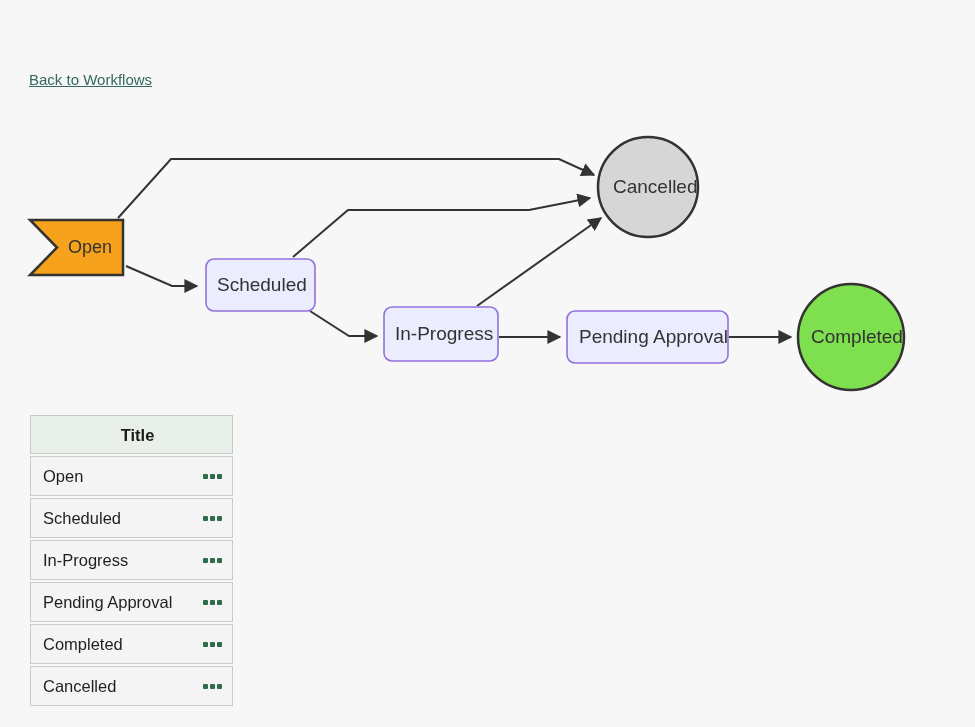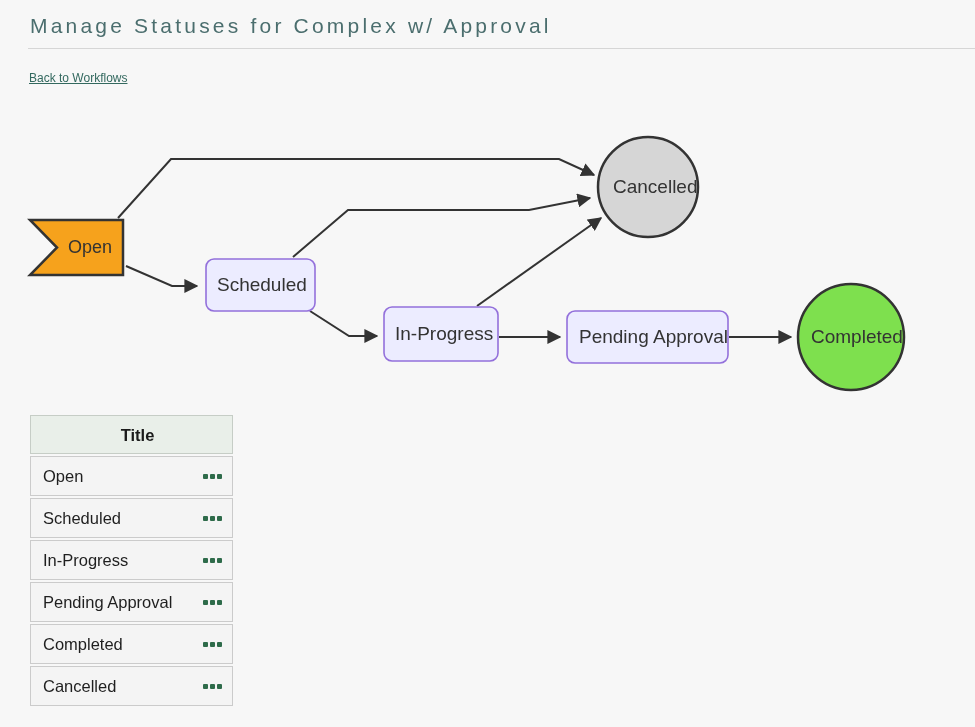--- a/index.html
+++ b/index.html
@@ -20,21 +20,21 @@
     font-size: 21px; font-weight: 500;
     letter-spacing: 3.2px;
     color: #4b6e6e;
   }
   .title-rule {
     border: none; border-top: 1px solid #d6d6d6;
     margin: 10px 0 0 28px;
   }
   .back-link {
     position: absolute; top: 71px; left: 29px;
-    font-size: 12px; color: #33695f;
+    font-size: 15px; color: #33695f;
     text-decoration: underline; cursor: pointer;
   }
 
   
   .diagram-svg { position: absolute; top: 0; left: 0; z-index: 1; }
   .node-label {
     position: absolute; z-index: 2;
     font-size: 19px; color: #333;
     white-space: nowrap; overflow: hidden;
   }
@@ -70,24 +70,20 @@
   .dots-menu i {
     width: 5px; height: 5px; border-radius: 1px;
     background: #2e6b4a; display: inline-block;
   }
 </style>
 </head>
 <body>
 
 <div class="page">
 
-  <div class="page-header">
-    <h1 class="page-title">Manage Statuses for Complex w/ Approval</h1>
-    <hr class="title-rule">
-  </div>
   <a class="back-link">Back to Workflows</a>
 
   <svg class="diagram-svg" width="975" height="727" viewBox="0 0 975 727">
     <defs>
       <marker id="arrow" viewBox="0 0 10 10" refX="9" refY="5" markerWidth="7" markerHeight="7" orient="auto-start-reverse">
         <path d="M0,0 L10,5 L0,10 z" fill="#333333"></path>
       </marker>
     </defs>
 
     <g fill="none" stroke="#333333" stroke-width="2">

